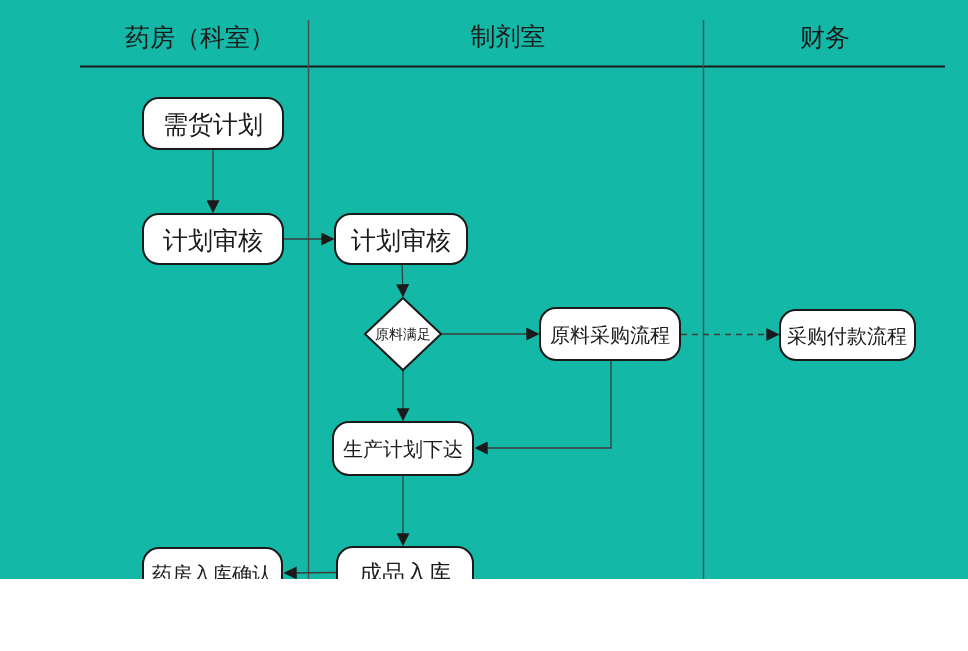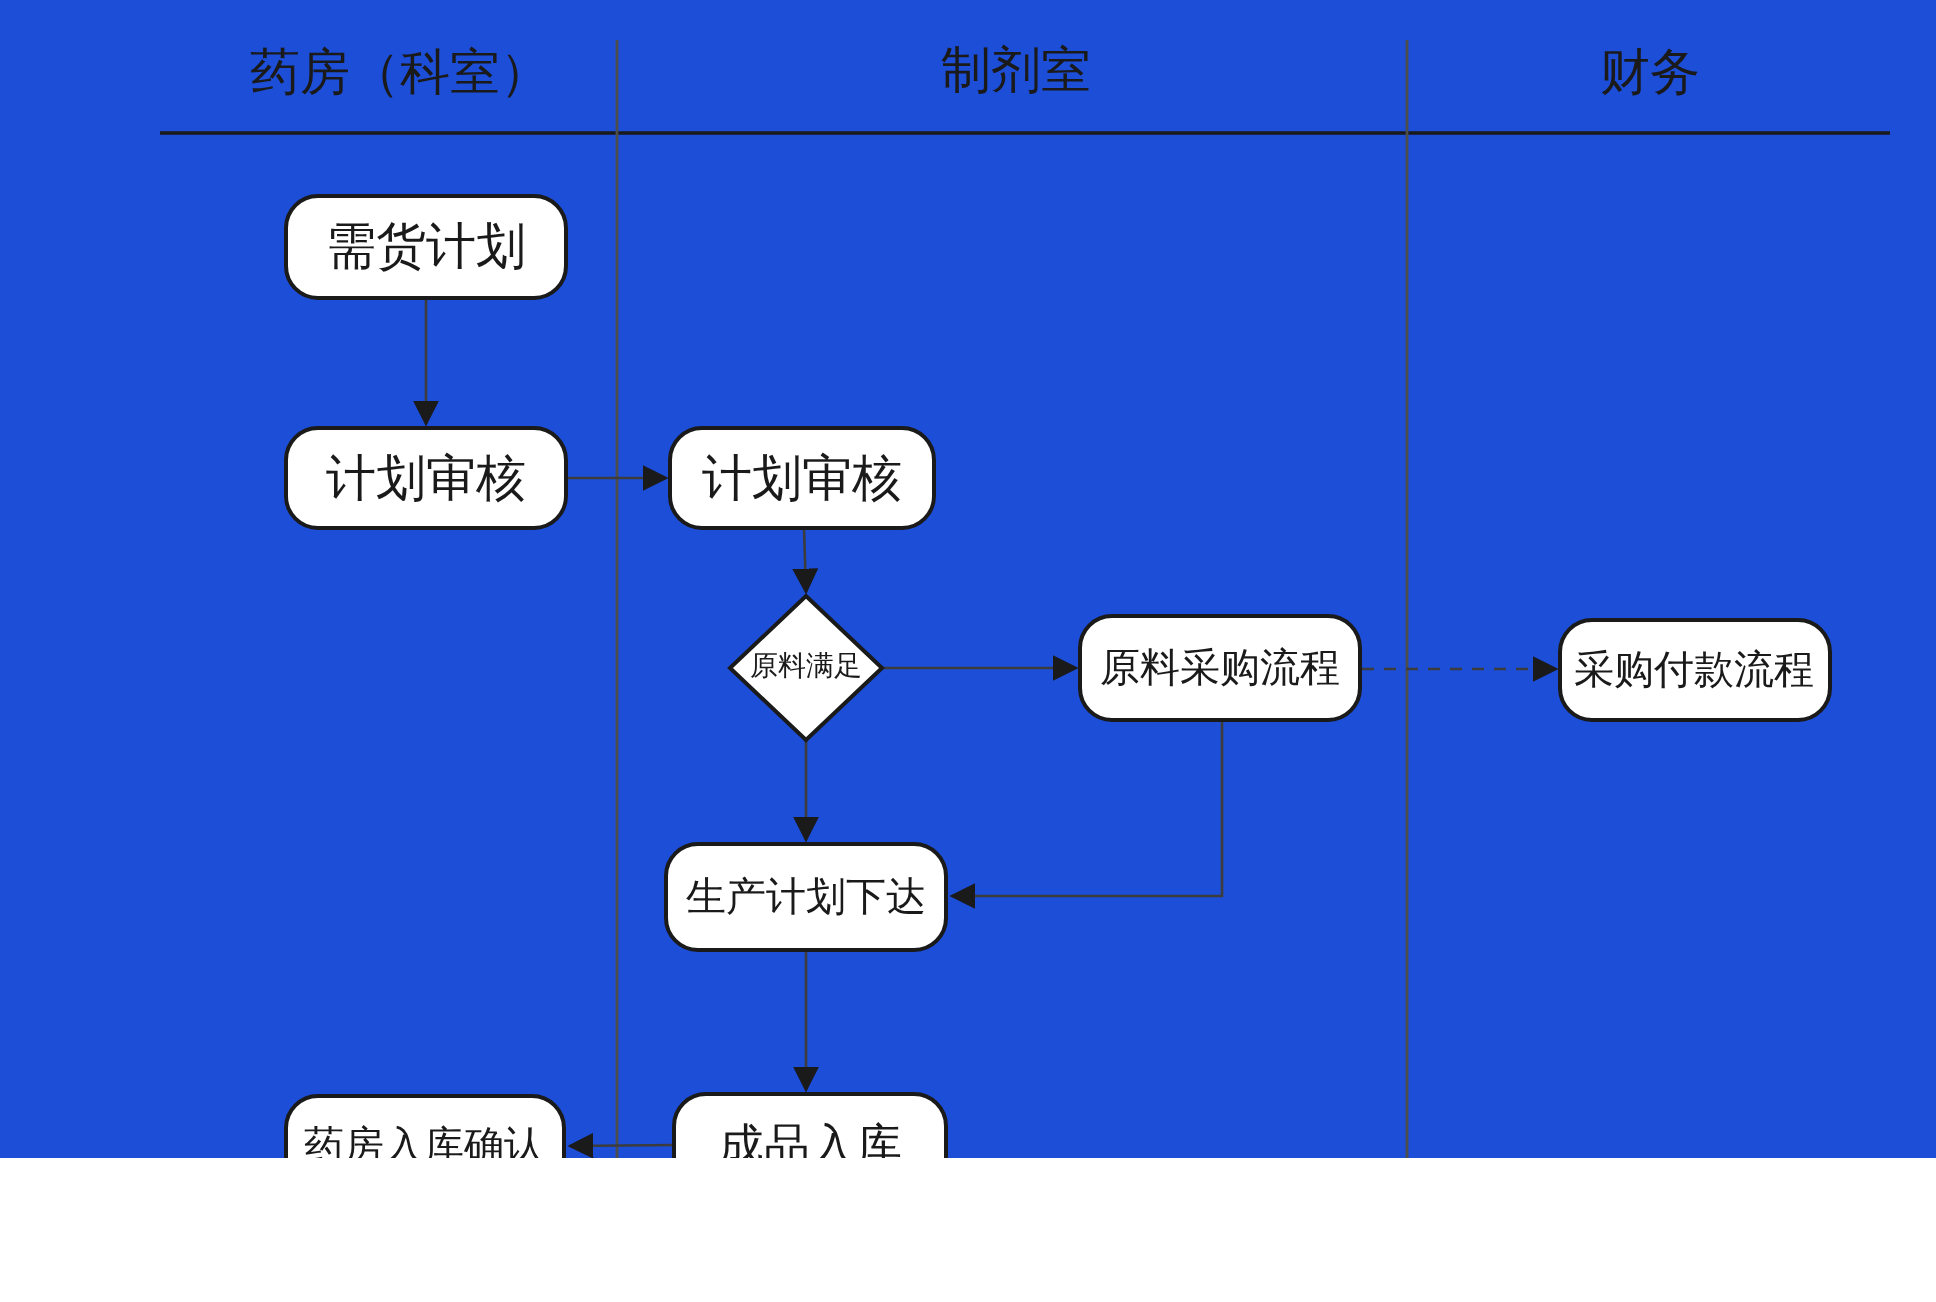--- a/index.html
+++ b/index.html
@@ -1,17 +1,17 @@
 <!DOCTYPE html>
 <html><head>
 <meta charset="utf-8">
 <style>
   html,body{margin:0;padding:0;background:#ffffff;}
   .stage{
-    position:relative;width:968px;height:579px;background:#1d4ed8;overflow:hidden;
+    position:relative;width:968px;height:579px;background:#14b8a6;overflow:hidden;
     font-family:"Liberation Serif","DejaVu Serif",serif;
   }
   svg{display:block;}
   text{
     fill:#1a1a1a;
     font-family:"Liberation Serif","DejaVu Serif",serif;
   }
   .lane-label{font-size:25px;}
   .node-label-lg{font-size:25px;}
   .node-label-md{font-size:20px;}

